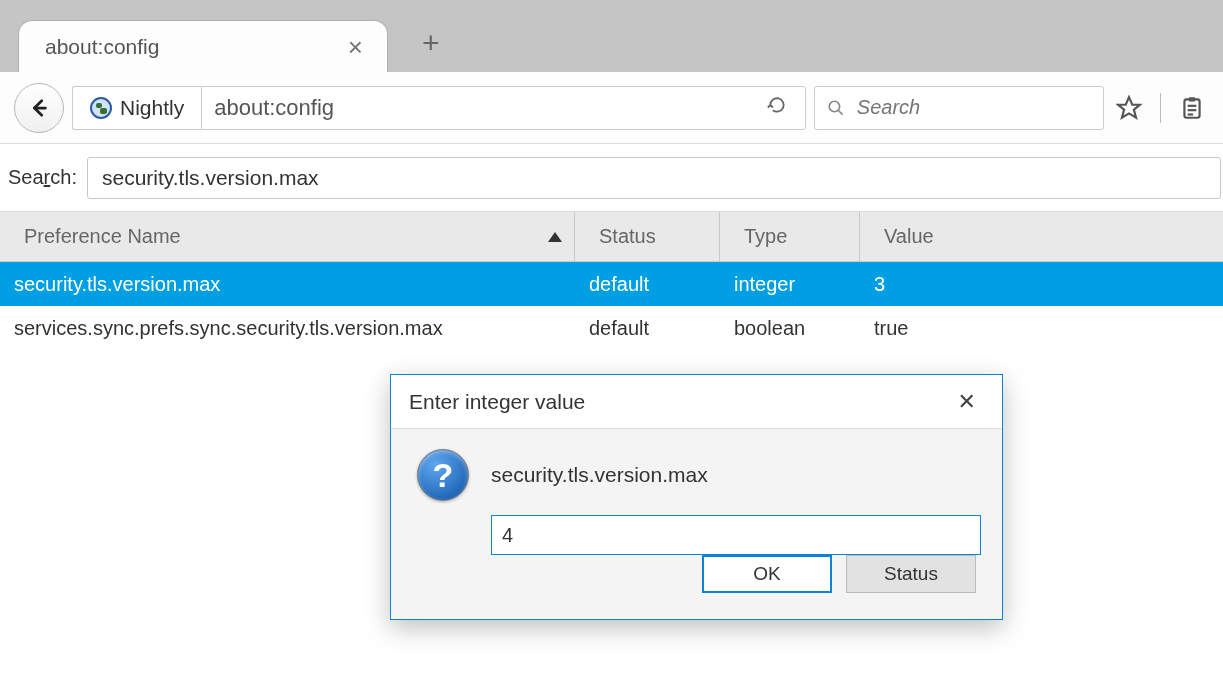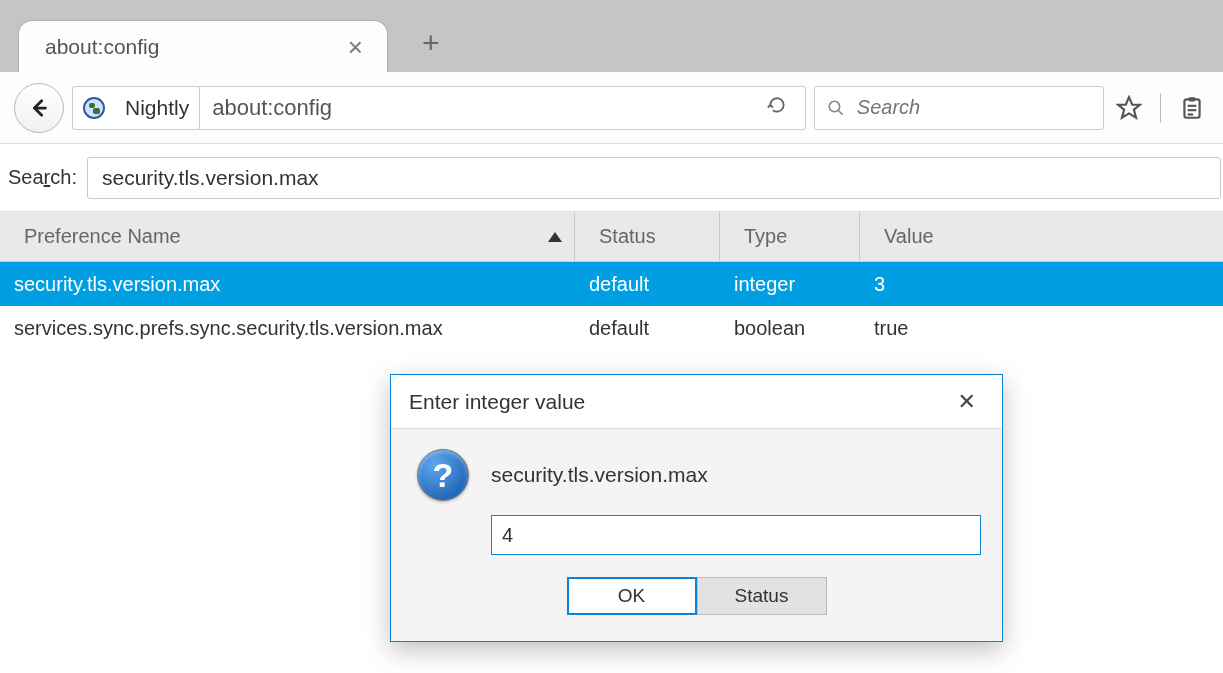--- a/index.html
+++ b/index.html
@@ -69,22 +69,22 @@
     .back-btn svg { width: 22px; height: 22px; fill: #222; }
 
     .identity-box {
       height: 44px;
       border: 1px solid #ccc;
       border-right: none;
       border-radius: 3px 0 0 3px;
       background: #fff;
       display: flex;
       align-items: center;
-      padding: 0 10px;
-      gap: 20px;
+      padding: 0 17px;
+      gap: 8px;
     }
     .identity-box .globe {
       width: 22px; height: 22px;
       border-radius: 50%;
       border: 2px solid #2c5aa0;
       position: relative;
       overflow: hidden;
       background: #cfe3ff;
     }
     .identity-box .globe::before {
@@ -252,22 +252,22 @@
       border: 1px solid #0a84d8;
       padding: 0 10px;
       font-size: 20px;
       color:#333;
       outline:none;
       background:#fff;
     }
 
     .modal-buttons {
       display:flex;
-      justify-content:center;
-      margin-top: 22px;
+      gap: 14px;
+      justify-content:flex-end;
     }
     .btn {
       width: 130px; height: 38px;
       font-size: 19px;
       display:flex;align-items:center;justify-content:center;
       cursor:pointer;
       user-select:none;
     }
     .btn.ok {
       background:#fff;

